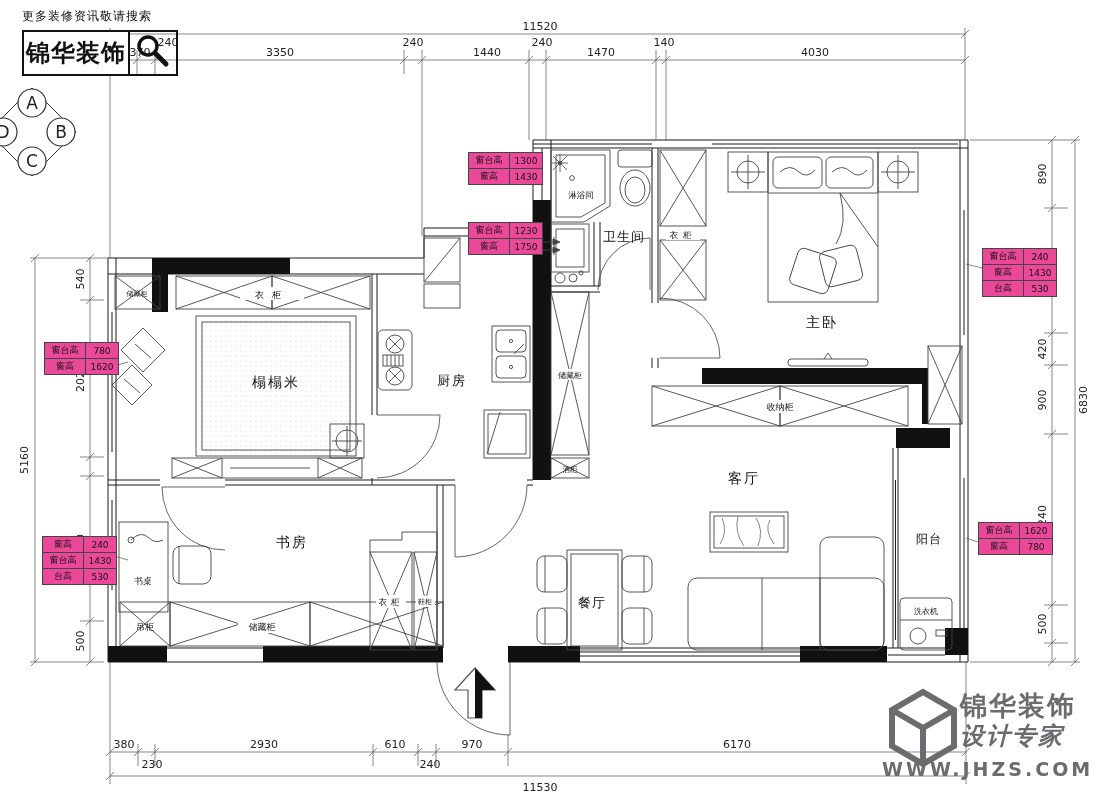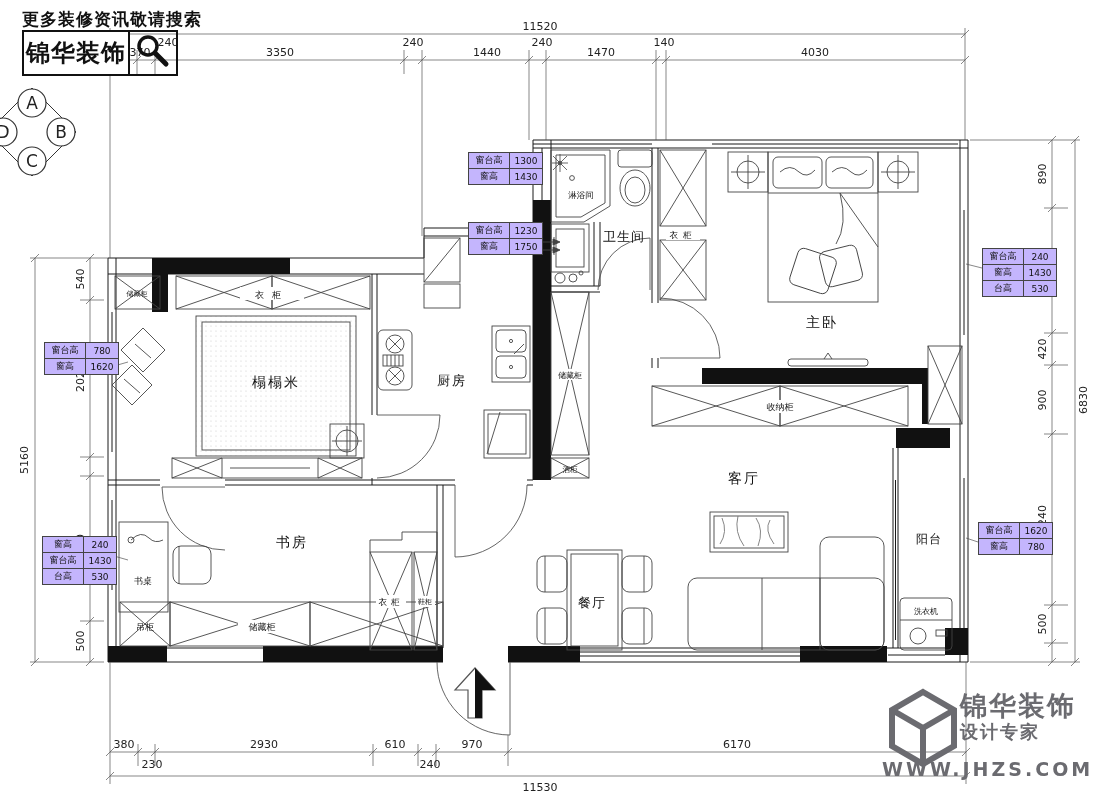--- a/index.html
+++ b/index.html
@@ -1,36 +1,36 @@
 <!DOCTYPE html>
 <html><head>
 <meta charset="utf-8">
 <style>
   html,body{margin:0;padding:0;background:#fff;}
   body{width:1100px;height:800px;overflow:hidden;font-family:"DejaVu Sans",sans-serif;}
   .stage{position:relative;width:1100px;height:800px;background:#fff;}
   .stage svg text{font-family:"DejaVu Sans",sans-serif;}
 
   
-  .hint{position:absolute;left:22px;top:8px;font-size:17px;font-weight:bold;color:#111;letter-spacing:1px;}
+  .hint{position:absolute;left:22px;top:8px;font-size:12px;font-weight:normal;color:#111;letter-spacing:1px;}
   .logo{position:absolute;left:22px;top:30px;width:152px;height:42px;border:2px solid #111;display:flex;}
   .logo .nm{width:104px;background:#fff;display:flex;align-items:center;justify-content:center;
             font-size:24px;font-weight:bold;color:#111;letter-spacing:1px;border-right:2px solid #111;}
   .logo .mg{flex:1;position:relative;}
 
   
-  table.wt{position:absolute;border-collapse:collapse;background:#c4b5fd;}
+  table.wt{position:absolute;border-collapse:collapse;background:#ec4899;}
   table.wt td{border:1px solid #444;font-size:9px;color:#111;padding:0 3px;height:15px;
               text-align:center;white-space:nowrap;}
   table.wt td:first-child{min-width:34px;}
   table.wt td:last-child{min-width:26px;text-align:center;}
 
   
   .wm-brand{position:absolute;left:960px;top:688px;font-size:27px;font-weight:bold;color:#6b6b70;letter-spacing:2px;}
-  .wm-tag{position:absolute;left:960px;top:720px;font-size:18px;font-weight:bold;color:#6b6b70;letter-spacing:2px;}
+  .wm-tag{position:absolute;left:960px;top:720px;font-size:24px;font-weight:bold;color:#6b6b70;letter-spacing:2px;font-style:italic;}
   .wm-site{position:absolute;left:882px;top:758px;font-size:19px;font-weight:bold;color:#6b6b70;letter-spacing:3px;}
   .cube{position:absolute;left:884px;top:684px;}
   .compass{position:absolute;left:-14px;top:86px;}
 </style>
 </head>
 <body>
 
 <div class="stage">
 
 <svg width="1100" height="800" viewBox="0 0 1100 800" style="position:absolute;left:0;top:0">

